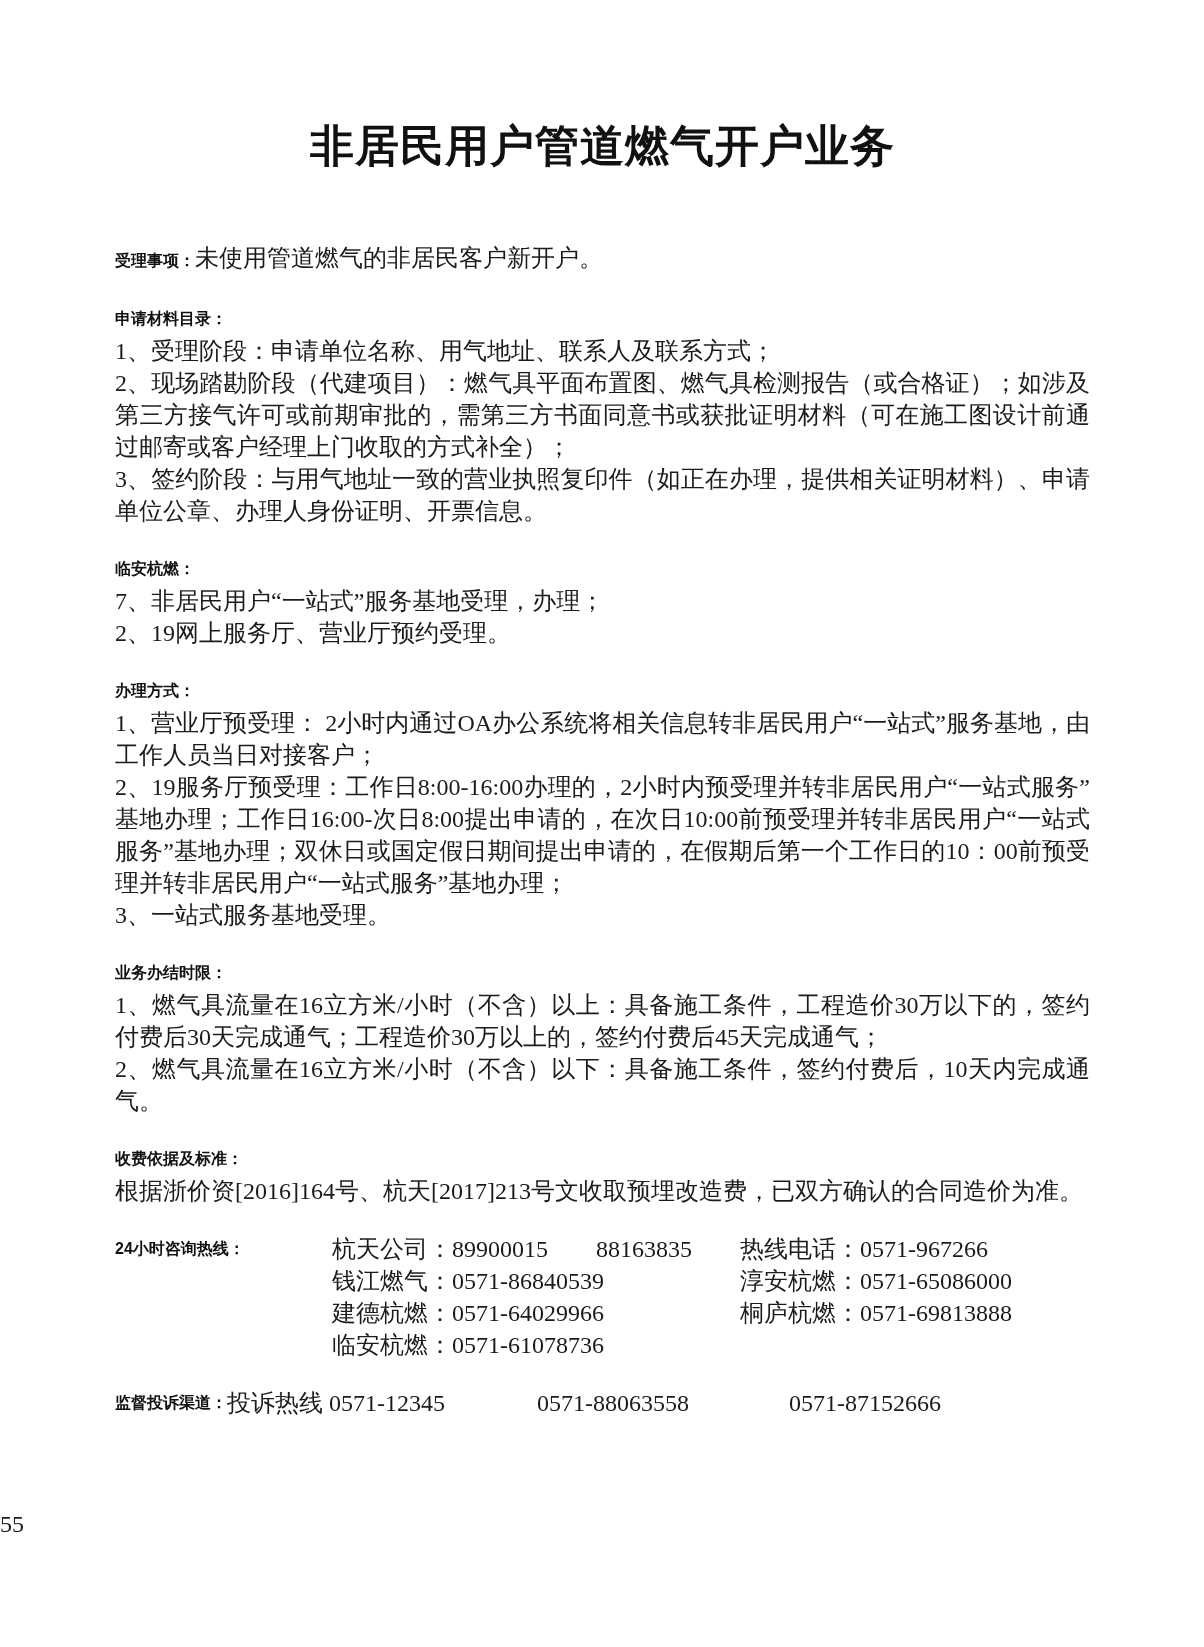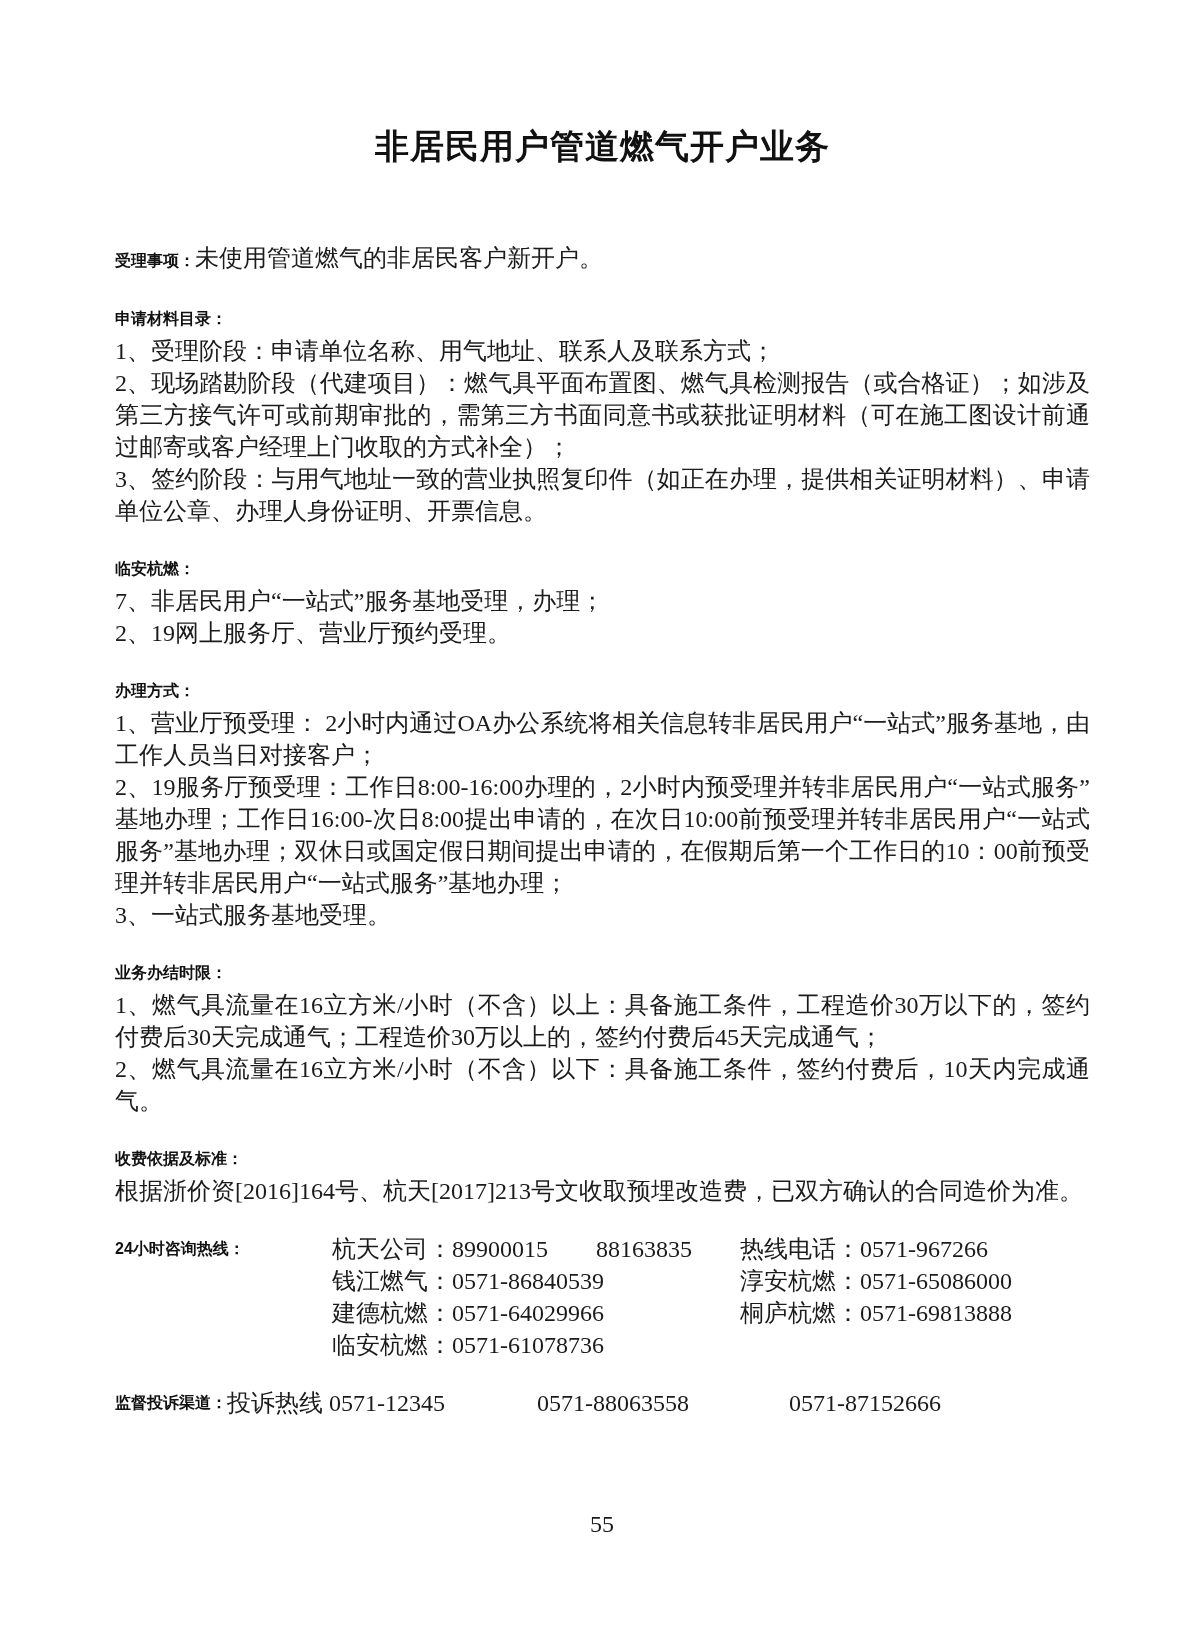--- a/index.html
+++ b/index.html
@@ -16,21 +16,21 @@
     line-height: 32px;
     overflow: hidden;
   }
   .content { padding: 0 114px 0 115px; }
   .doc-title {
     padding-top: 122px;
     margin: 0;
     text-align: center;
     font-family: "Liberation Sans", "DejaVu Sans", sans-serif;
     font-weight: 700;
-    font-size: 34px;
+    font-size: 44px;
     line-height: 48px;
     letter-spacing: 1px;
     color: #111111;
   }
   .intro { margin-top: 72px; }
   .hd {
     font-family: "Liberation Sans", "DejaVu Sans", sans-serif;
     font-weight: 700;
     font-size: 16px;
     color: #111111;
@@ -45,21 +45,21 @@
   .hl-left2 { margin-left: 48px; }
   .hl-right { flex: 1; }
   .complaint { margin-top: 26px; display: flex; align-items: flex-start; }
   .cp-item-2 { margin-left: 92px; }
   .cp-item-3 { margin-left: 100px; font-family: Liberation Serif, serif; }
   .page-number {
     position: absolute;
     left: 0;
     top: 1508px;
     width: 100%;
-    text-align: center;
+    text-align: left;
     font-size: 24px;
   }
 </style>
 </head>
 <body>
 
 <div class="page">
   <div class="content">
 
     <h1 class="doc-title">非居民用户管道燃气开户业务</h1>

